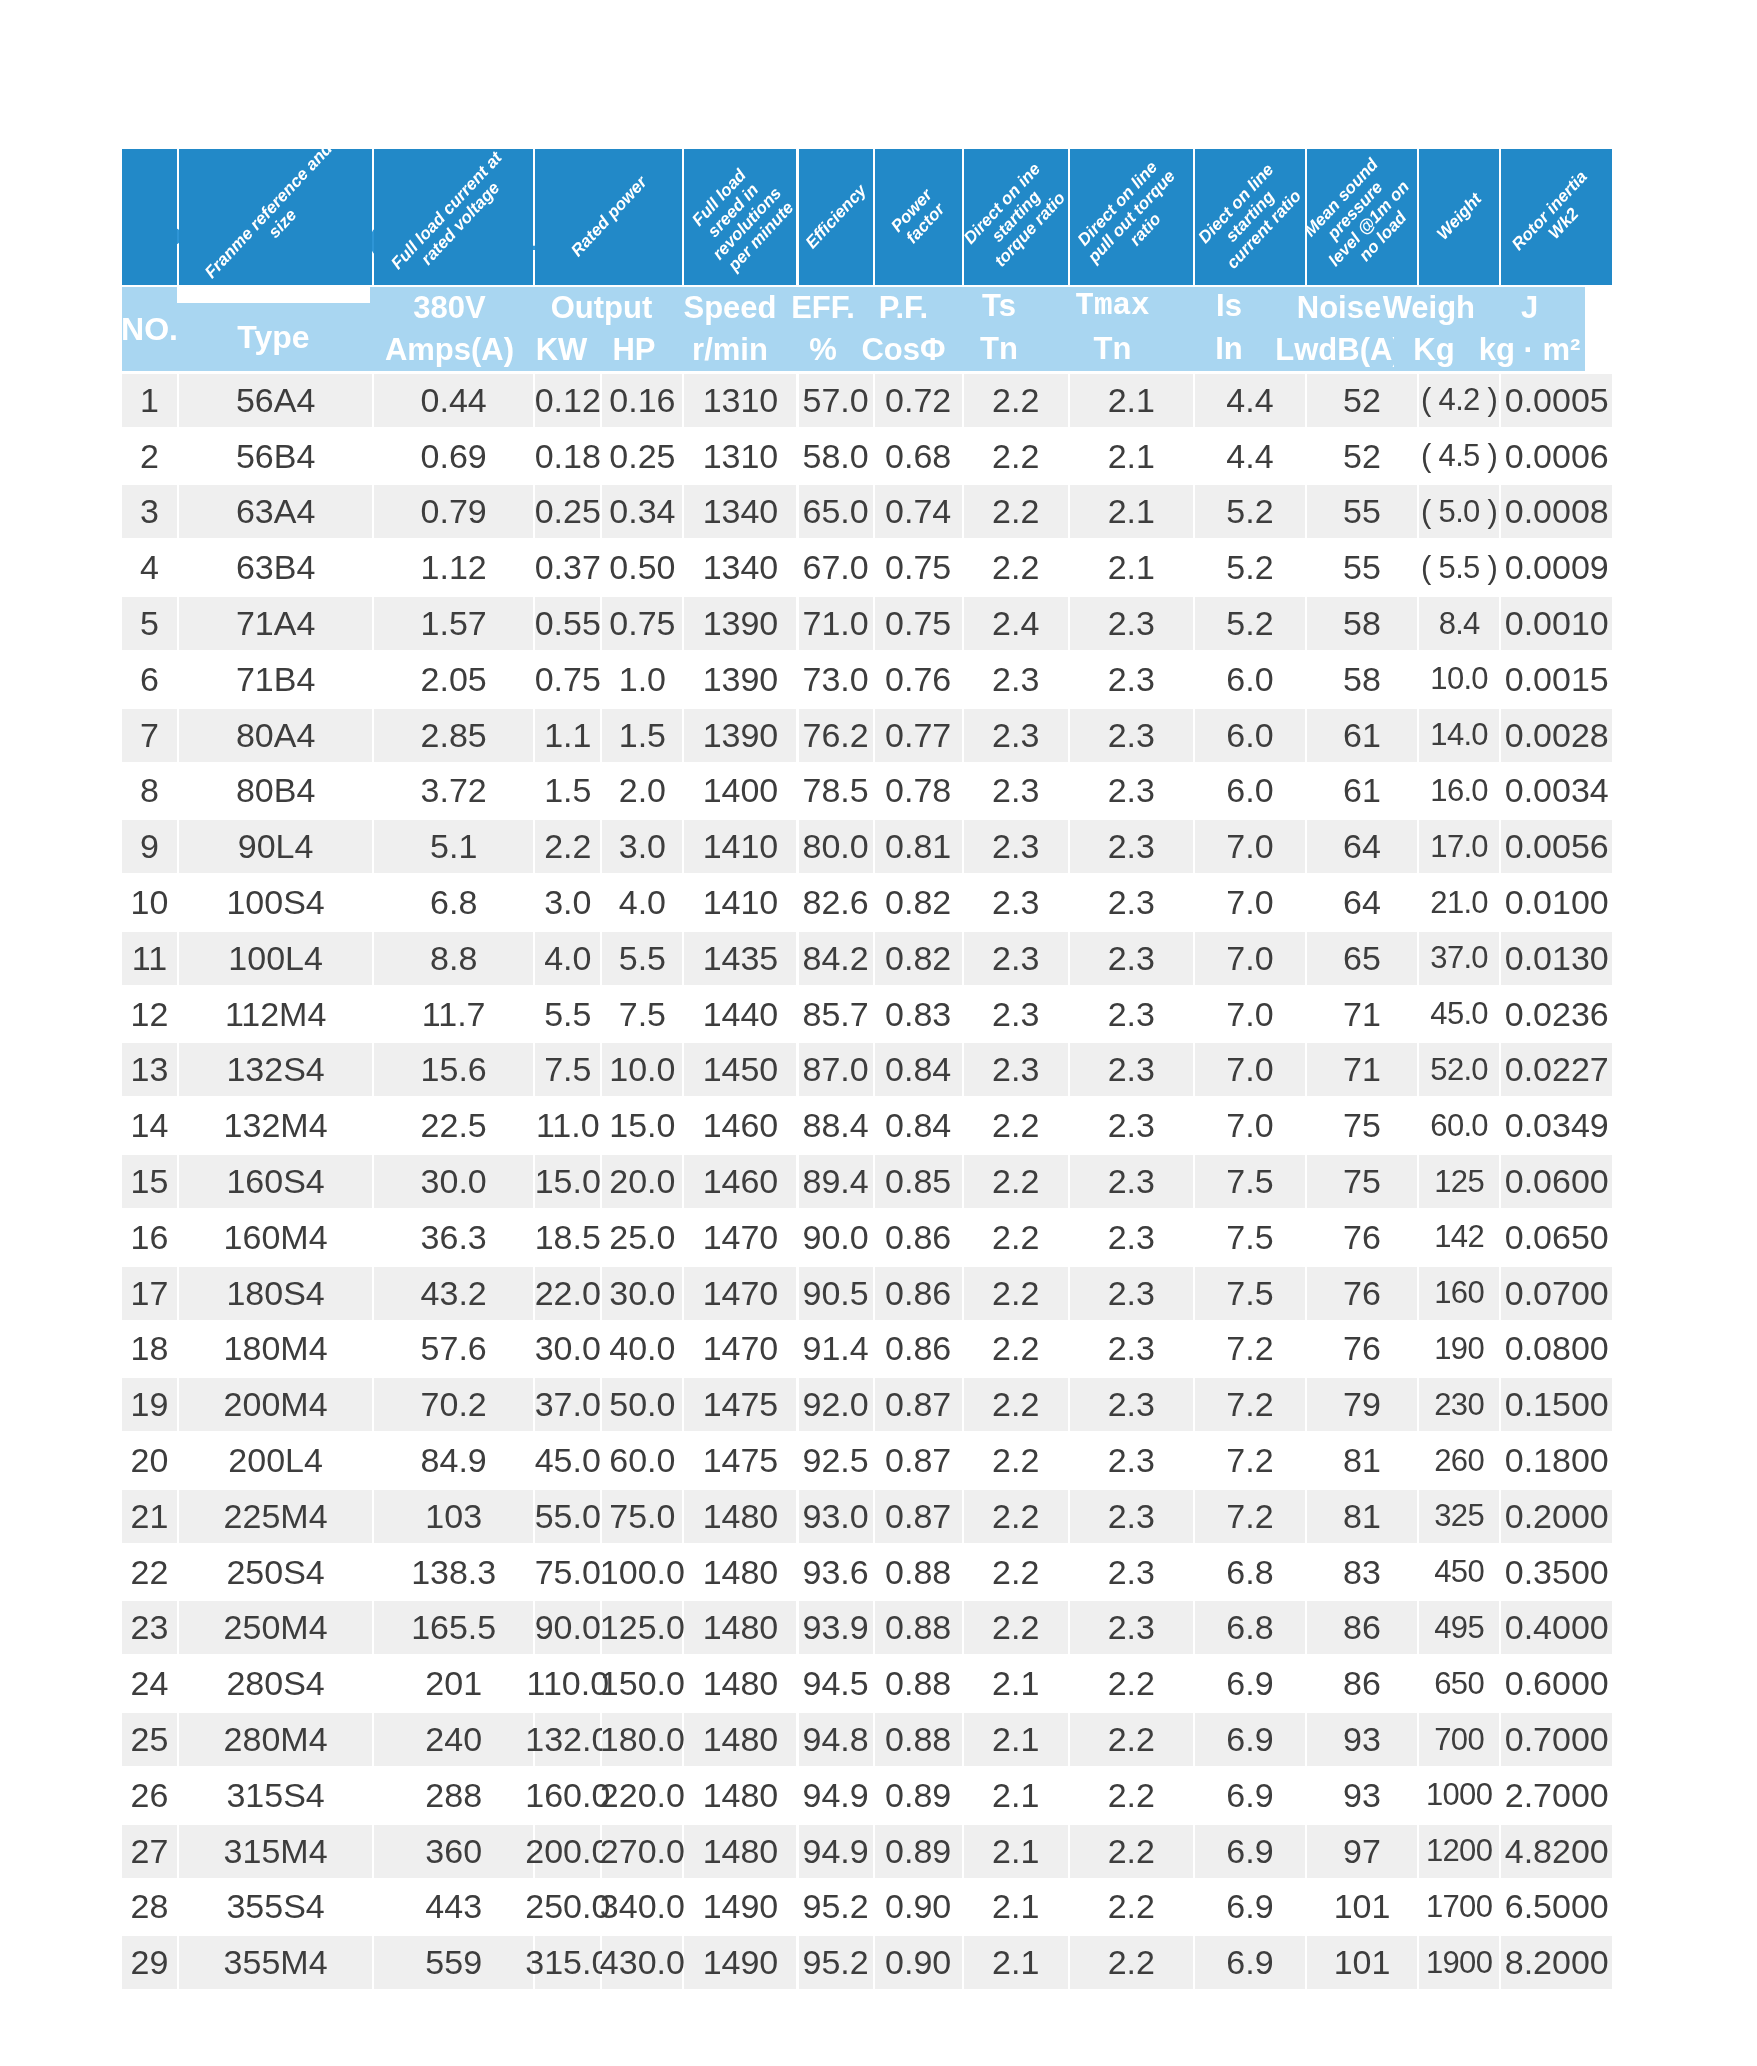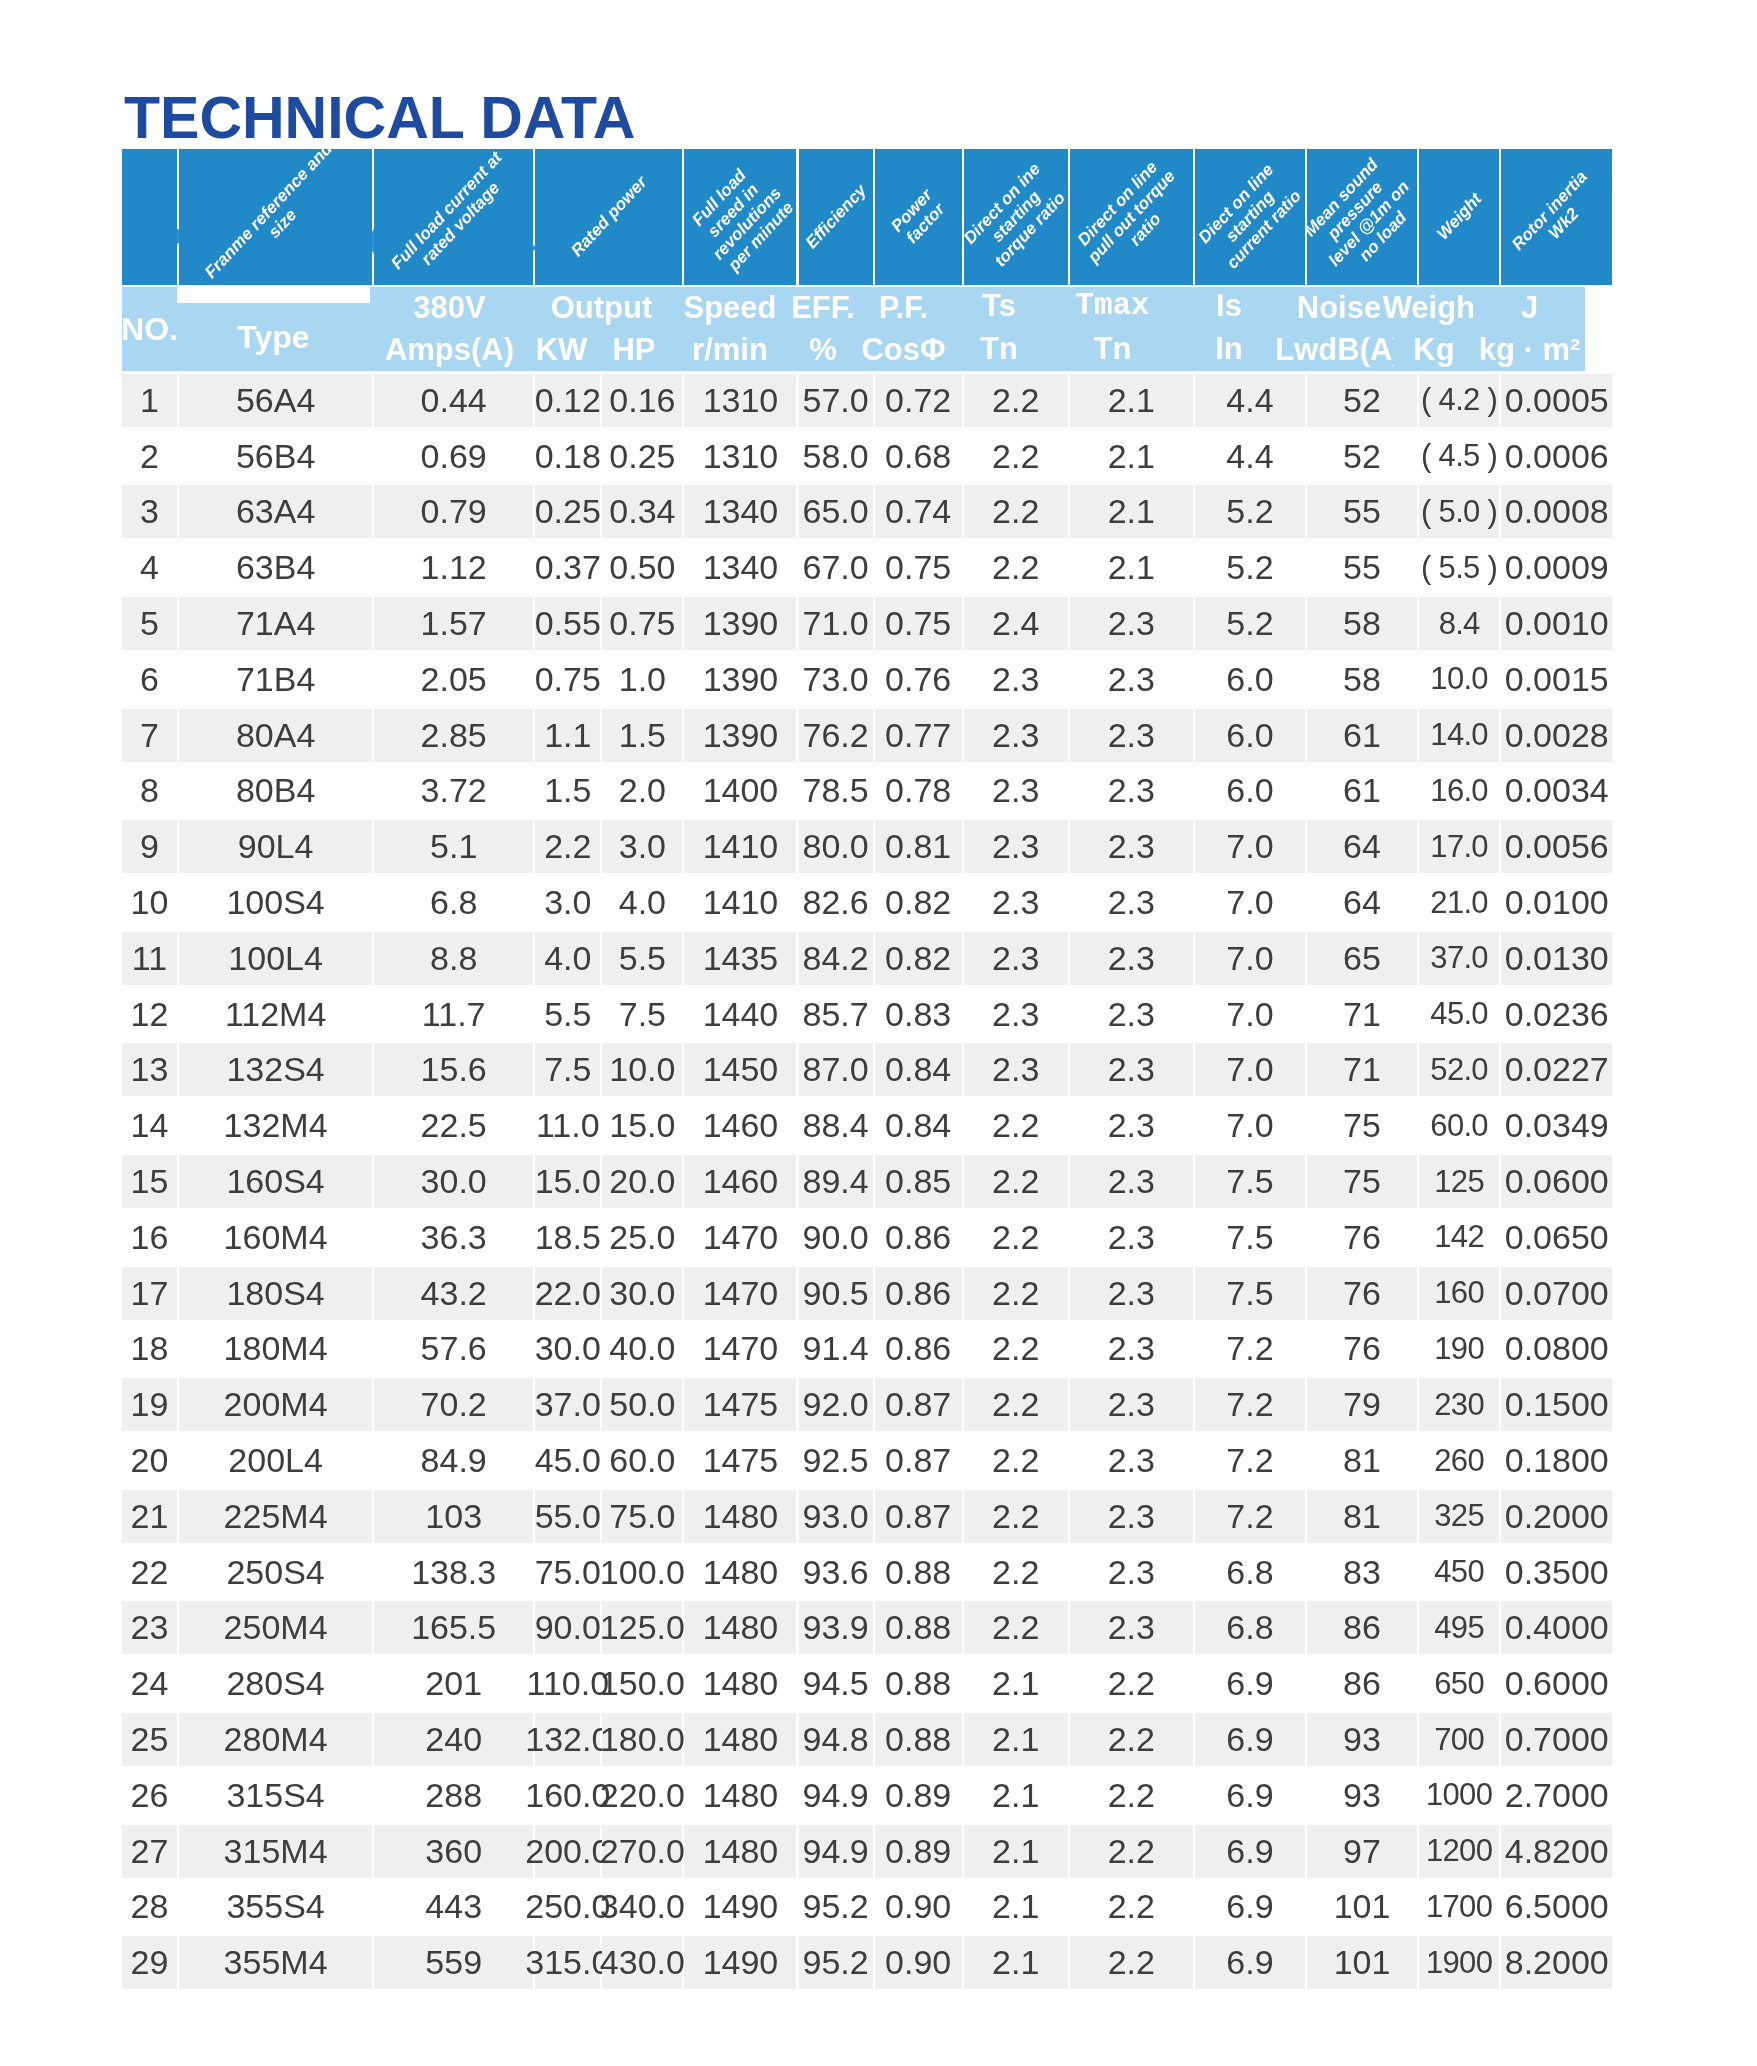--- a/index.html
+++ b/index.html
@@ -66,21 +66,20 @@
   .c{display:flex;align-items:center;justify-content:center;font-size:34px;color:var(--text-dark);
      white-space:nowrap;}
   .row.odd > .c{background:var(--stripe-gray);}
   .c-weight{font-size:31px;letter-spacing:-0.7px;}
 </style>
 </head>
 <body>
 
 <div class="page">
 
-  <div class="title">TECHNICAL DATA</div>
   <div class="subtitle">SPEED  1500RPM  4–POLE 50HZ</div>
 
   <div class="table">
 
     <div class="dhrow">
       <div class="dh dh-empty"></div>
       <div class="dh dh-frame">
           <span class="diag">Franme reference and size</span>
         </div>
       <div class="dh dh-current">

